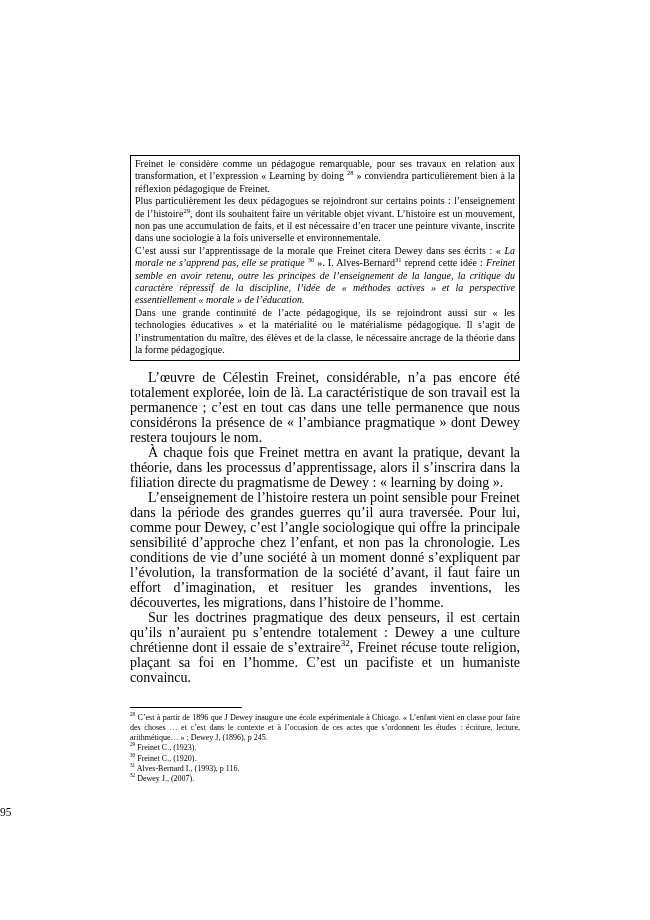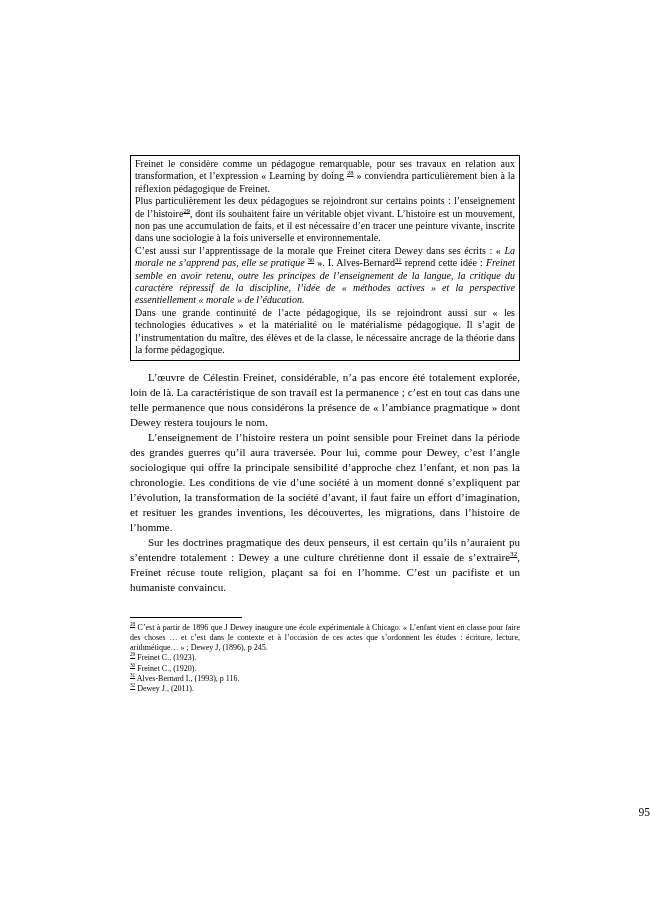--- a/index.html
+++ b/index.html
@@ -28,21 +28,21 @@
     padding: 2px 4px 3px 4px;
     font-size: 10px;
     line-height: 12.4px;
     text-align: justify;
   }
   .quote-box p {
     margin: 0;
   }
   .body-text {
     margin-top: 9px;
-    font-size: 11px;
+    font-size: 14px;
     line-height: 15px;
     text-align: justify;
   }
   .body-text p {
     margin: 0;
     text-indent: 18px;
   }
   .footnote-rule {
     margin-top: 22px;
     width: 112px;
@@ -55,59 +55,59 @@
     line-height: 10.3px;
     text-align: justify;
   }
   .footnotes p {
     margin: 0;
   }
   sup {
     font-size: 0.65em;
     vertical-align: super;
     line-height: 0;
-    text-decoration: underline;
   }
   .it {
     font-style: italic;
   }
   .page-number {
     position: absolute;
     top: 806px;
     left: 0;
     width: 100%;
-    text-align: right;
+    text-align: left;
     font-size: 11.5px;
   }
 </style>
 </head>
 <body>
 
 <div class="page">
   <div class="content">
 
     <div class="quote-box">
       <p><span>Freinet le considère comme un pédagogue remarquable, pour ses travaux en relation aux transformation, et l’expression « Learning by doing </span><sup>28</sup><span> » conviendra particulièrement bien à la réflexion pédagogique de Freinet.</span></p>
       <p><span>Plus particulièrement les deux pédagogues se rejoindront sur certains points : l’enseignement de l’histoire</span><sup>29</sup><span>, dont ils souhaitent faire un véritable objet vivant. L’histoire est un mouvement, non pas une accumulation de faits, et il est nécessaire d’en tracer une peinture vivante, inscrite dans une sociologie à la fois universelle et environnementale.</span></p>
       <p><span>C’est aussi sur l’apprentissage de la morale que Freinet citera Dewey dans ses écrits : « </span><span class="it">La morale ne s’apprend pas, elle se pratique </span><sup>30</sup><span> ». I. Alves-Bernard</span><sup>31</sup><span> reprend cette idée : </span><span class="it">Freinet semble en avoir retenu, outre les principes de l’enseignement de la langue, la critique du caractère répressif de la discipline, l’idée de « méthodes actives » et la perspective essentiellement « morale » de l’éducation.</span></p>
       <p><span>Dans une grande continuité de l’acte pédagogique, ils se rejoindront aussi sur « les technologies éducatives » et la matérialité ou le matérialisme pédagogique. Il s’agit de l’instrumentation du maître, des élèves et de la classe, le nécessaire ancrage de la théorie dans la forme pédagogique.</span></p>
     </div>
 
     <div class="body-text">
       <p><span>L’œuvre de Célestin Freinet, considérable, n’a pas encore été totalement explorée, loin de là. La caractéristique de son travail est la permanence ; c’est en tout cas dans une telle permanence que nous considérons la présence de « l’ambiance pragmatique » dont Dewey restera toujours le nom.</span></p>
+      <p><span>À chaque fois que Freinet mettra en avant la pratique, devant la théorie, dans les processus d’apprentissage, alors il s’inscrira dans la filiation directe du pragmatisme de Dewey : « learning by doing ».</span></p>
       <p><span>L’enseignement de l’histoire restera un point sensible pour Freinet dans la période des grandes guerres qu’il aura traversée. Pour lui, comme pour Dewey, c’est l’angle sociologique qui offre la principale sensibilité d’approche chez l’enfant, et non pas la chronologie. Les conditions de vie d’une société à un moment donné s’expliquent par l’évolution, la transformation de la société d’avant, il faut faire un effort d’imagination, et resituer les grandes inventions, les découvertes, les migrations, dans l’histoire de l’homme.</span></p>
       <p><span>Sur les doctrines pragmatique des deux penseurs, il est certain qu’ils n’auraient pu s’entendre totalement : Dewey a une culture chrétienne dont il essaie de s’extraire</span><sup>32</sup><span>, Freinet récuse toute religion, plaçant sa foi en l’homme. C’est un pacifiste et un humaniste convaincu.</span></p>
     </div>
 
     <div class="footnote-rule"></div>
 
     <div class="footnotes">
       <p><sup>28</sup><span> C’est à partir de 1896 que J Dewey inaugure une école expérimentale à Chicago. « L’enfant vient en classe pour faire des choses … et c’est dans le contexte et à l’occasion de ces actes que s’ordonnent les études : écriture, lecture, arithmétique… » ; Dewey J, (1896), p 245.</span></p>
       <p><sup>29</sup><span> Freinet C., (1923).</span></p>
       <p><sup>30</sup><span> Freinet C., (1920).</span></p>
       <p><sup>31</sup><span> Alves-Bernard I., (1993), p 116.</span></p>
-      <p><sup>32</sup><span> Dewey J., (2011).</span></p>
+      <p><sup>32</sup><span> Dewey J., (2007).</span></p>
     </div>
 
   </div>
 
   <div class="page-number">95</div>
 </div>
 
 </body></html>

